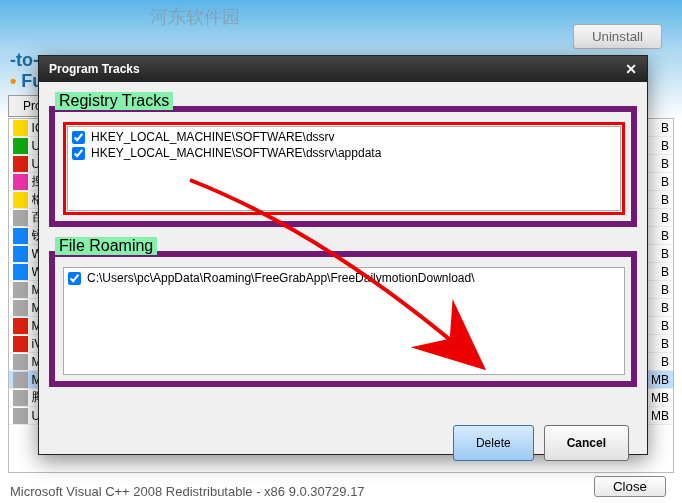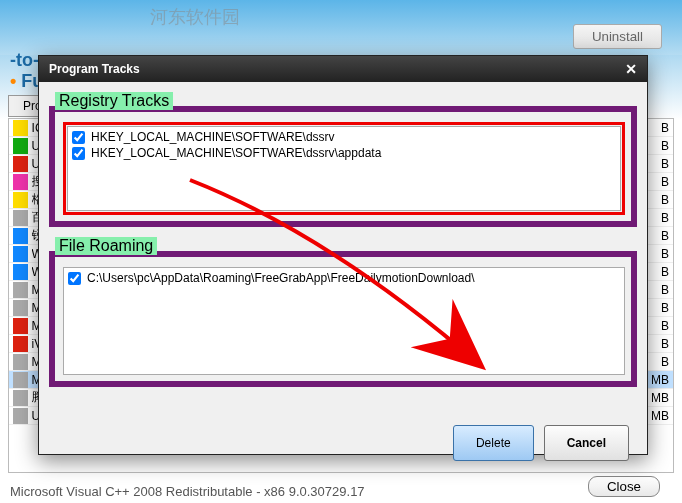--- a/index.html
+++ b/index.html
@@ -20,21 +20,21 @@
 .bg-row { display: flex; align-items: center; height: 18px; border-bottom: 1px solid #eee; padding-left: 4px; }
 .bg-ico { width: 16px; height: 16px; margin-right: 4px; }
 .bg-sel { background: #c0e0ff; }
 .c-name { width: 310px; white-space: nowrap; overflow: hidden; }
 .c-pub { width: 155px; white-space: nowrap; overflow: hidden; }
 .c-date { width: 80px; }
 .c-ver { width: 100px; white-space: nowrap; overflow: hidden; }
 .c-size { width: 60px; text-align: right; padding-right: 4px; }
 
 .statusbar { position: absolute; bottom: 4px; left: 10px; font-size: 13px; color: #555; }
-.close-btn { position: absolute; bottom: 6px; right: 22px; padding: 2px 18px; background: linear-gradient(#fff,#e8e8e8); border: 1px solid #888; border-radius: 9px; }
+.close-btn { position: absolute; bottom: 6px; right: 16px; padding: 2px 18px; background: linear-gradient(#fff,#e8e8e8); border: 1px solid #888; border-radius: 3px; }
 
 
 .modal { position: absolute; top: 55px; left: 38px; width: 610px; height: 400px; background: #f0f0f0; border: 1px solid #222; box-shadow: 0 6px 20px rgba(0,0,0,0.45); }
 .modal-title { background: linear-gradient(#444, #222); color: #fff; padding: 6px 10px; font-size: 12px; display: flex; justify-content: space-between; align-items: center; height: 26px; font-weight: bold; }
 .modal-x { font-family: Arial; font-size: 14px; cursor: pointer; color: #fff; }
 .modal-body { padding: 6px 10px 10px 10px; }
 
 .group { margin-bottom: 6px; }
 .group-label { font-size: 16px; background: #86efac; padding: 0 4px; position: relative; top: 4px; left: 6px; display: inline-block; }
 .group-box { border: 6px solid #701a75; padding: 10px 6px 6px 8px; }

